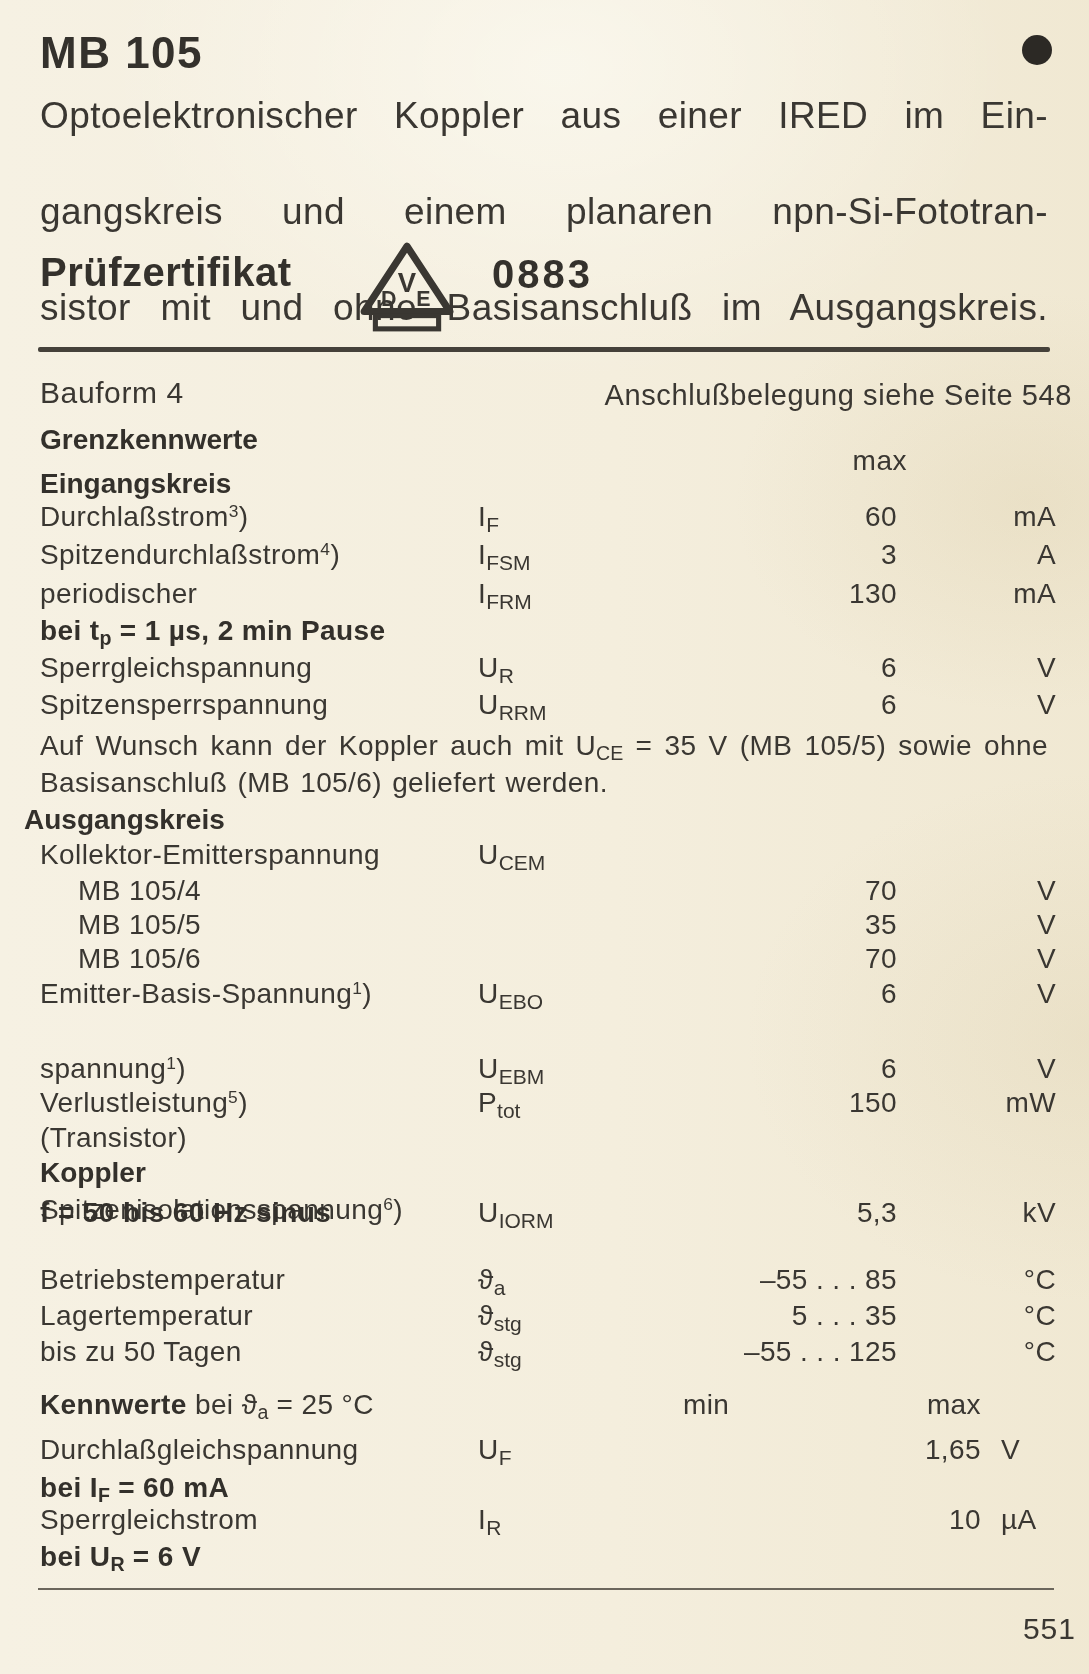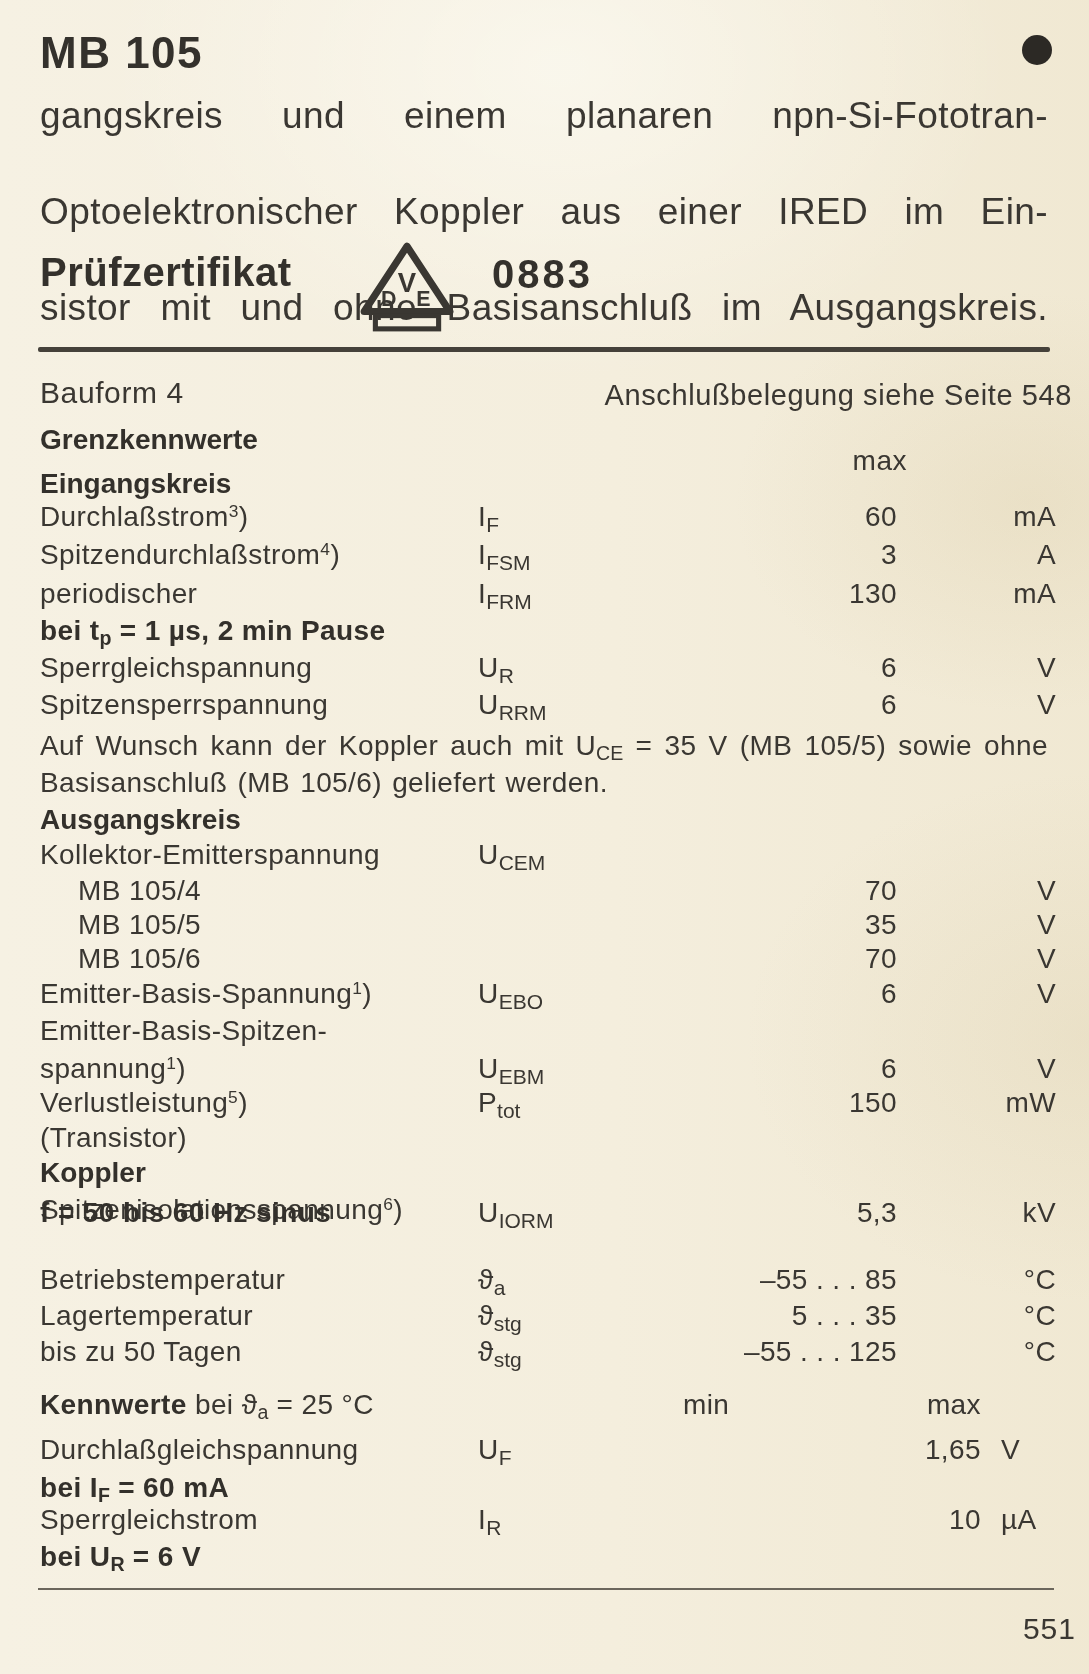--- a/index.html
+++ b/index.html
@@ -47,22 +47,22 @@
 </style>
 </head>
 <body>
 
 <div class="page">
 
   <div class="abs dot"></div>
   <h1 class="abs product">MB 105</h1>
 
   <div class="abs desc">
+    <div class="just">Optoelektronischer Koppler aus einer IRED im Ein-</div>
     <div class="just">gangskreis und einem planaren npn-Si-Fototran-</div>
-    <div class="just">Optoelektronischer Koppler aus einer IRED im Ein-</div>
     <div class="just">sistor mit und ohne Basisanschluß im Ausgangskreis.</div>
   </div>
 
   <span class="abs cert-label">Prüfzertifikat</span>
   <svg class="abs vde" width="102" height="94" viewBox="0 0 100 92">
     <polygon points="50,8 92,72 8,72" fill="none" stroke="#3a3732" stroke-width="7" stroke-linejoin="round"></polygon>
     <rect x="19" y="76" width="62" height="13" fill="none" stroke="#3a3732" stroke-width="5"></rect>
     <text x="50" y="53" text-anchor="middle" font-family="Liberation Sans, DejaVu Sans, sans-serif" font-weight="700" font-size="27" fill="#3a3732">V</text>
     <text x="32" y="67" text-anchor="middle" font-family="Liberation Sans, DejaVu Sans, sans-serif" font-weight="700" font-size="21" fill="#3a3732">D</text>
     <text x="66" y="67" text-anchor="middle" font-family="Liberation Sans, DejaVu Sans, sans-serif" font-weight="700" font-size="21" fill="#3a3732">E</text>
@@ -108,21 +108,21 @@
   <div class="abs row" style="top:688px">
     <span class="lbl">Spitzensperrspannung</span>
     <span class="sym">U<sub>RRM</sub></span>
     <span class="val">6</span>
     <span class="unit">V</span>
   </div>
 
   <div class="abs note just" style="top:727px">Auf Wunsch kann der Koppler auch mit U<sub>CE</sub> = 35 V (MB 105/5) sowie ohne</div>
   <div class="abs note" style="top:764px">Basisanschluß (MB 105/6) geliefert werden.</div>
 
-  <span class="abs sect" style="left:40px;top:804px;font-size:28px;">Ausgangskreis</span>
+  <span class="abs sect" style="left:24px;top:804px;font-size:28px;">Ausgangskreis</span>
 
   <div class="abs row" style="top:838px">
     <span class="lbl">Kollektor-Emitterspannung</span>
     <span class="sym">U<sub>CEM</sub></span>
   </div>
   <div class="abs row" style="top:874px">
     <span class="lbl indent">MB 105/4</span>
     <span class="val">70</span>
     <span class="unit">V</span>
   </div>
@@ -134,23 +134,20 @@
   <div class="abs row" style="top:942px">
     <span class="lbl indent">MB 105/6</span>
     <span class="val">70</span>
     <span class="unit">V</span>
   </div>
   <div class="abs row" style="top:977px">
     <span class="lbl">Emitter-Basis-Spannung<sup>1</sup>)</span>
     <span class="sym">U<sub>EBO</sub></span>
     <span class="val">6</span>
     <span class="unit">V</span>
-  </div>
-  <div class="abs row" style="top:1014px">
-    <span class="lbl">Emitter-Basis-Spitzen-</span>
   </div>
   <div class="abs row" style="top:1052px">
     <span class="lbl">spannung<sup>1</sup>)</span>
     <span class="sym">U<sub>EBM</sub></span>
     <span class="val">6</span>
     <span class="unit">V</span>
   </div>
   <div class="abs row" style="top:1086px">
     <span class="lbl">Verlustleistung<sup>5</sup>)</span>
     <span class="sym">P<sub>tot</sub></span>

